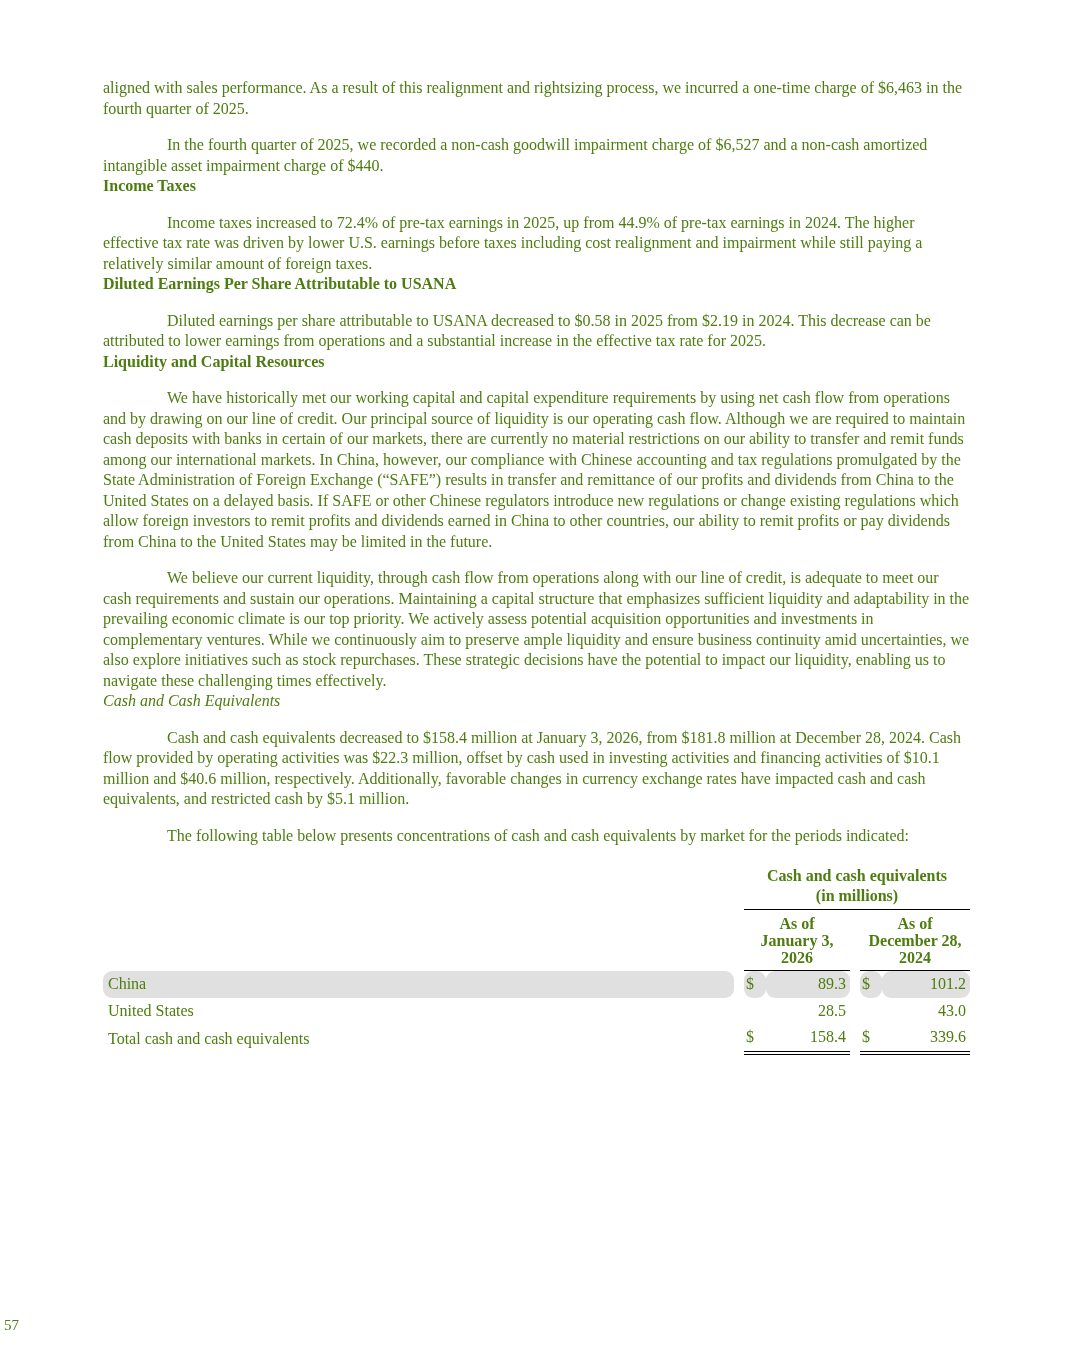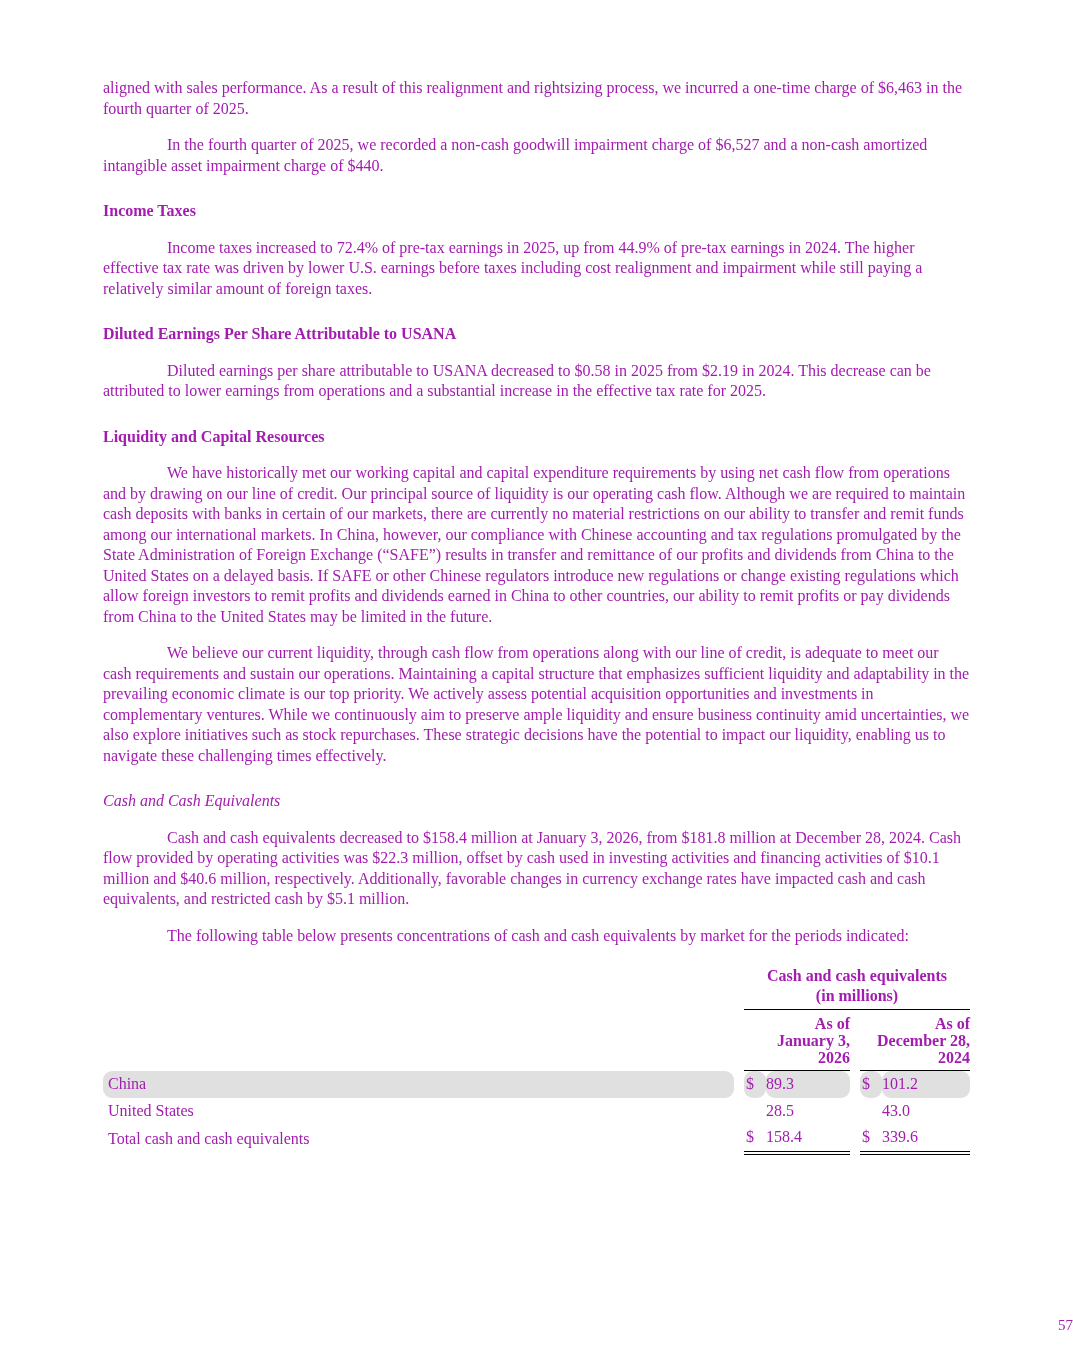--- a/index.html
+++ b/index.html
@@ -4,39 +4,39 @@
 <style>
   * { margin: 0; padding: 0; box-sizing: border-box; }
   html, body { background: #ffffff; }
 
   .page {
     position: relative;
     width: 1073px;
     height: 1365px;
     margin: 0 auto;
     background: #ffffff;
-    color: #a21caf;
+    color: #4d7c0f;
     font-family: "Liberation Serif", "DejaVu Serif", serif;
     font-size: 16px;
     line-height: 20.5px;
     padding: 78px 103px 0 103px;
     overflow: hidden;
   }
 
   .para {
     margin-top: 16px;
     text-indent: 64px;
   }
   .para.first {
     margin-top: 0;
     text-indent: 0;
   }
 
   .heading {
-    margin-top: 25px;
+    margin-top: 0;
     font-weight: bold;
     font-size: 16px;
   }
   .heading.italic {
     font-weight: normal;
     font-style: italic;
   }
 
   
   table.fin-table {
@@ -56,47 +56,47 @@
   td { vertical-align: bottom; }
 
   .tbl-title {
     text-align: center;
     font-weight: bold;
     line-height: 20px;
     border-bottom: 1.5px solid #000;
     padding-bottom: 3px;
   }
   .col-head {
-    text-align: right;
+    text-align: center;
     font-weight: bold;
     line-height: 17px;
     border-bottom: 1.5px solid #000;
     padding: 5px 0 4px 0;
   }
 
   tbody td { height: 26px; padding-top: 3px; padding-bottom: 3px; border-radius: 9px; }
   td.lbl { padding-left: 5px; }
   td.d   { text-align: left; padding-left: 2px; }
-  td.v   { padding-right: 14px; }
+  td.v   { text-align: right; padding-right: 4px; }
 
   tr.shaded td { background: #e0e0e0; }
   tr.shaded td.sp { background: #ffffff; }
 
   tr.rule-after td.d,
   tr.rule-after td.v { border-bottom: 1.5px solid #000; }
 
   tr.total-row td.d,
   tr.total-row td.v { border-bottom: 4px double #000; }
 
   .page-number {
     position: absolute;
-    left: 13px;
+    left: 4px;
     right: 0;
     top: 1315px;
-    text-align: right;
+    text-align: left;
     font-size: 15px;
   }
 </style>
 </head>
 <body>
 
 <div class="page">
 
   <p class="para first">aligned with sales performance. As a result of this realignment and rightsizing process, we incurred a one-time charge of $6,463 in the fourth quarter of 2025.</p>
 

